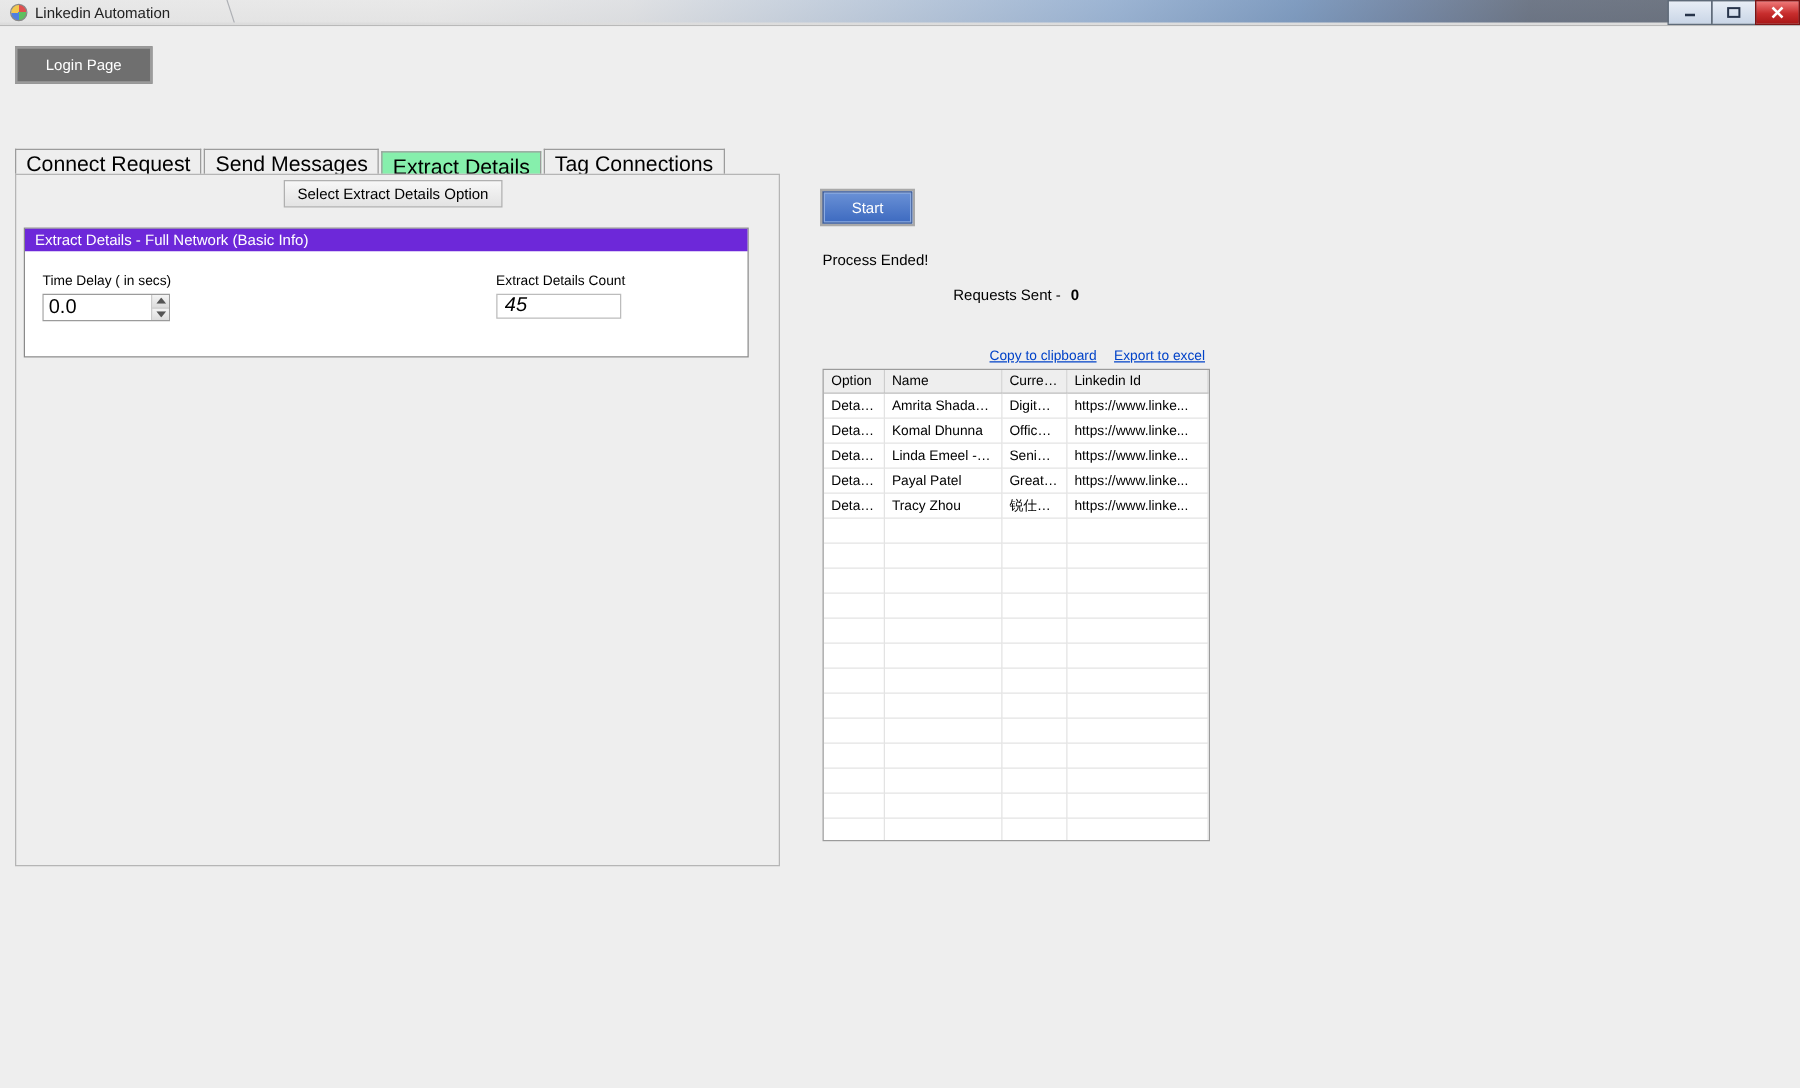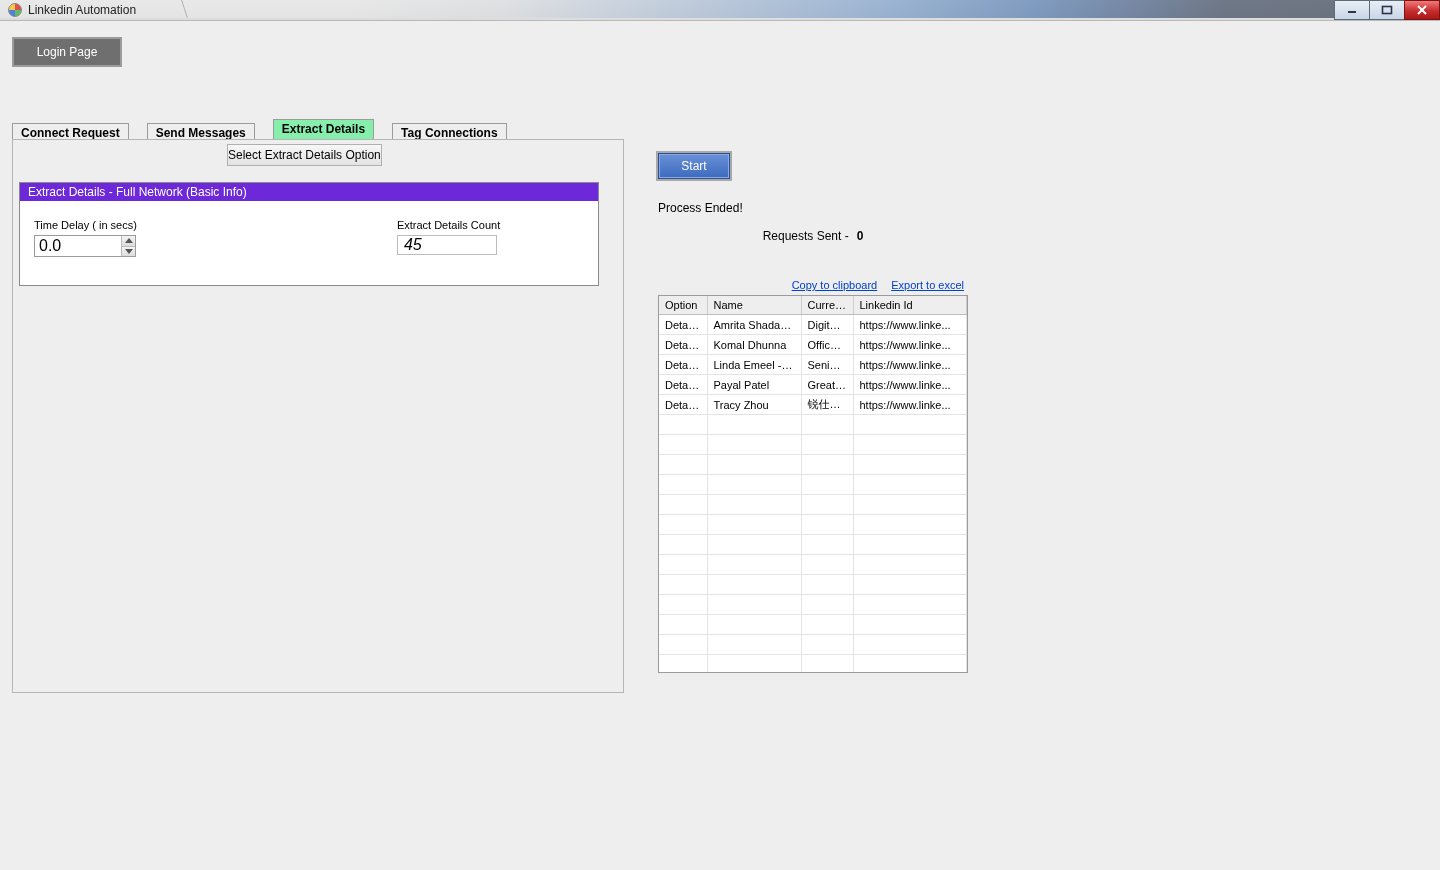--- a/index.html
+++ b/index.html
@@ -105,26 +105,26 @@
 }
 
 .tabs {
   position: absolute;
   left: 12px; top: 98px;
   display: flex;
   align-items: flex-end;
 }
 .tab {
   padding: 2px 8px 3px 8px;
-  font-size: 12px;
-  font-weight: bold;
+  font-size: 17px;
+  font-weight: normal;
   background: #eeeeee;
   border: 1px solid #9b9b9b;
   border-bottom: none;
-  margin-right: 18px;
+  margin-right: 2px;
   cursor: pointer;
 }
 .tab.active {
   background: #86efac;
   position: relative;
   height: 18px;
 }
 .tab.active::after {
   content: "";
   position: absolute;
@@ -137,21 +137,21 @@
   left: 12px; top: 118px;
   width: 612px; height: 554px;
   background: #eeeeee;
   border: 1px solid #b5b5b5;
   box-sizing: border-box;
 }
 .extract-option-btn {
   position: absolute;
   left: 214px; top: 4px;
   height: 20px;
-  padding: 0 0;
+  padding: 0 10px;
   background: linear-gradient(#f7f7f7,#e3e3e3);
   border: 1px solid #b0b0b0;
   font-size: 12px;
   cursor: pointer;
   display: flex;
   align-items: center;
 }
 .basic-info-box {
   position: absolute;
   left: 6px; top: 42px;

